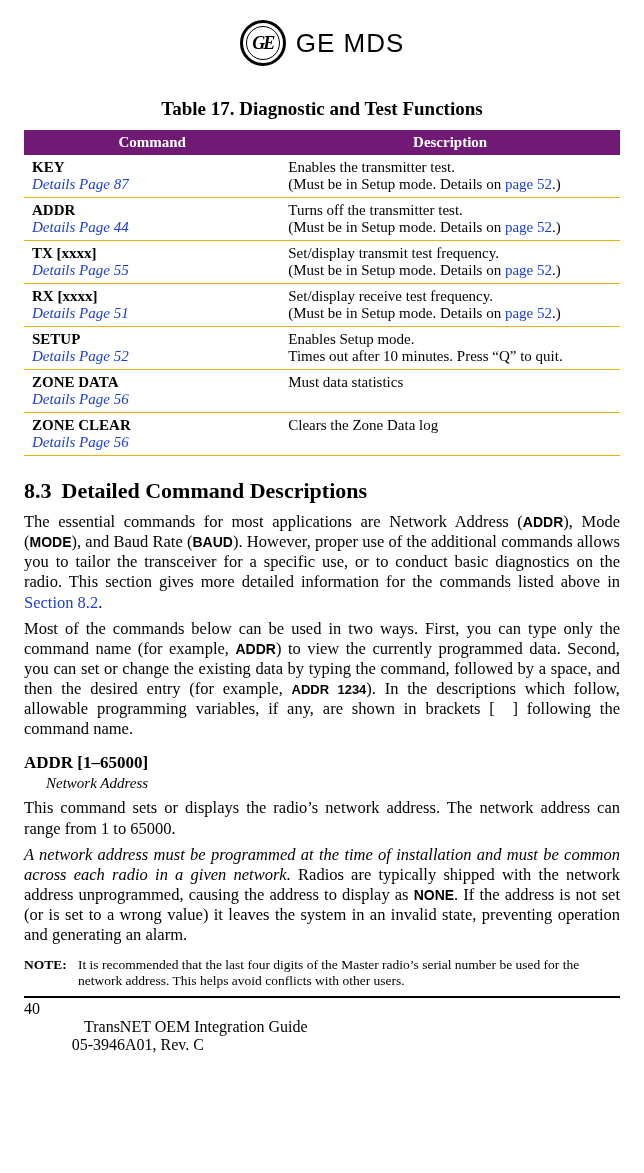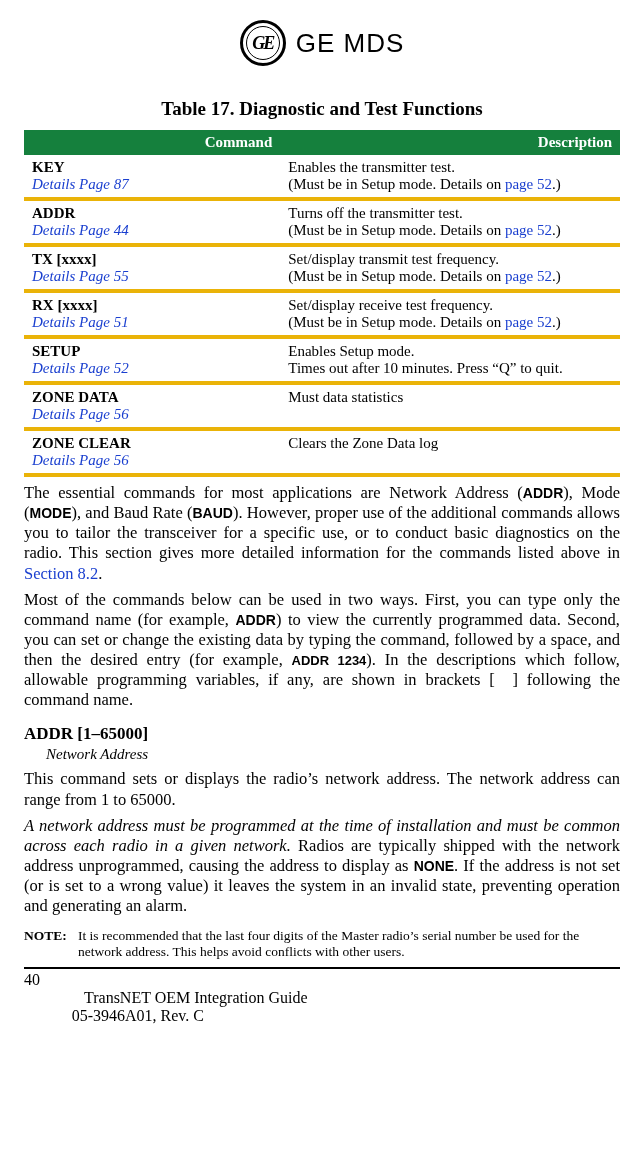--- a/index.html
+++ b/index.html
@@ -53,31 +53,31 @@
     font-weight: bold;
     font-size: 19px;
     margin-bottom: 10px;
   }
   table.cmd {
     width: 100%;
     border-collapse: collapse;
     font-size: 15px;
   }
   table.cmd thead th {
-    background: #15803d;
+    background: #701a75;
     color: #fff;
-    text-align: right;
+    text-align: center;
     padding: 4px 8px;
     font-weight: bold;
     font-family: "Times New Roman", serif;
   }
   table.cmd td {
     padding: 4px 8px;
     vertical-align: top;
-    border-bottom: 4px solid #eab308;
+    border-bottom: 1px solid #eab308;
   }
   table.cmd td.cmd-col { width: 43%; }
   .cmd-name { font-weight: bold; }
   .link { color: #1a3fcf; }
   .italic { font-style: italic; }
   h2.section {
     font-size: 22px;
     font-weight: bold;
     margin: 22px 0 8px 0;
   }
@@ -207,20 +207,23 @@
         <span class="cmd-name">ZONE CLEAR</span><br>
         <span class="link italic"><span>Details </span><span>Page 56</span></span>
       </td>
       <td>
         <span>Clears the Zone Data log</span>
       </td>
     </tr>
   </tbody>
 </table>
 
+<h2 class="section">
+  <span class="section-num">8.3</span><span>Detailed Command Descriptions</span>
+</h2>
 
 <p class="body">
   <span>The essential commands for most applications are Network Address (</span><span class="code">ADDR</span><span>), Mode (</span><span class="code">MODE</span><span>), and Baud Rate (</span><span class="code">BAUD</span><span>). However, proper use of the additional commands allows you to tailor the transceiver for a specific use, or to conduct basic diagnostics on the radio. This section gives more detailed information for the commands listed above in </span><span class="link">Section 8.2</span><span>.</span>
 </p>
 
 <p class="body">
   <span>Most of the commands below can be used in two ways. First, you can type only the command name (for example, </span><span class="code">ADDR</span><span>) to view the currently programmed data. Second, you can set or change the existing data by typing the command, followed by a space, and then the desired entry (for example, </span><span class="code-sm">ADDR 1234</span><span>). In the descriptions which follow, allowable programming variables, if any, are shown in brackets [&nbsp;&nbsp;] following the command name.</span>
 </p>
 
 <h3 class="cmd-head">ADDR [1–65000]</h3>

